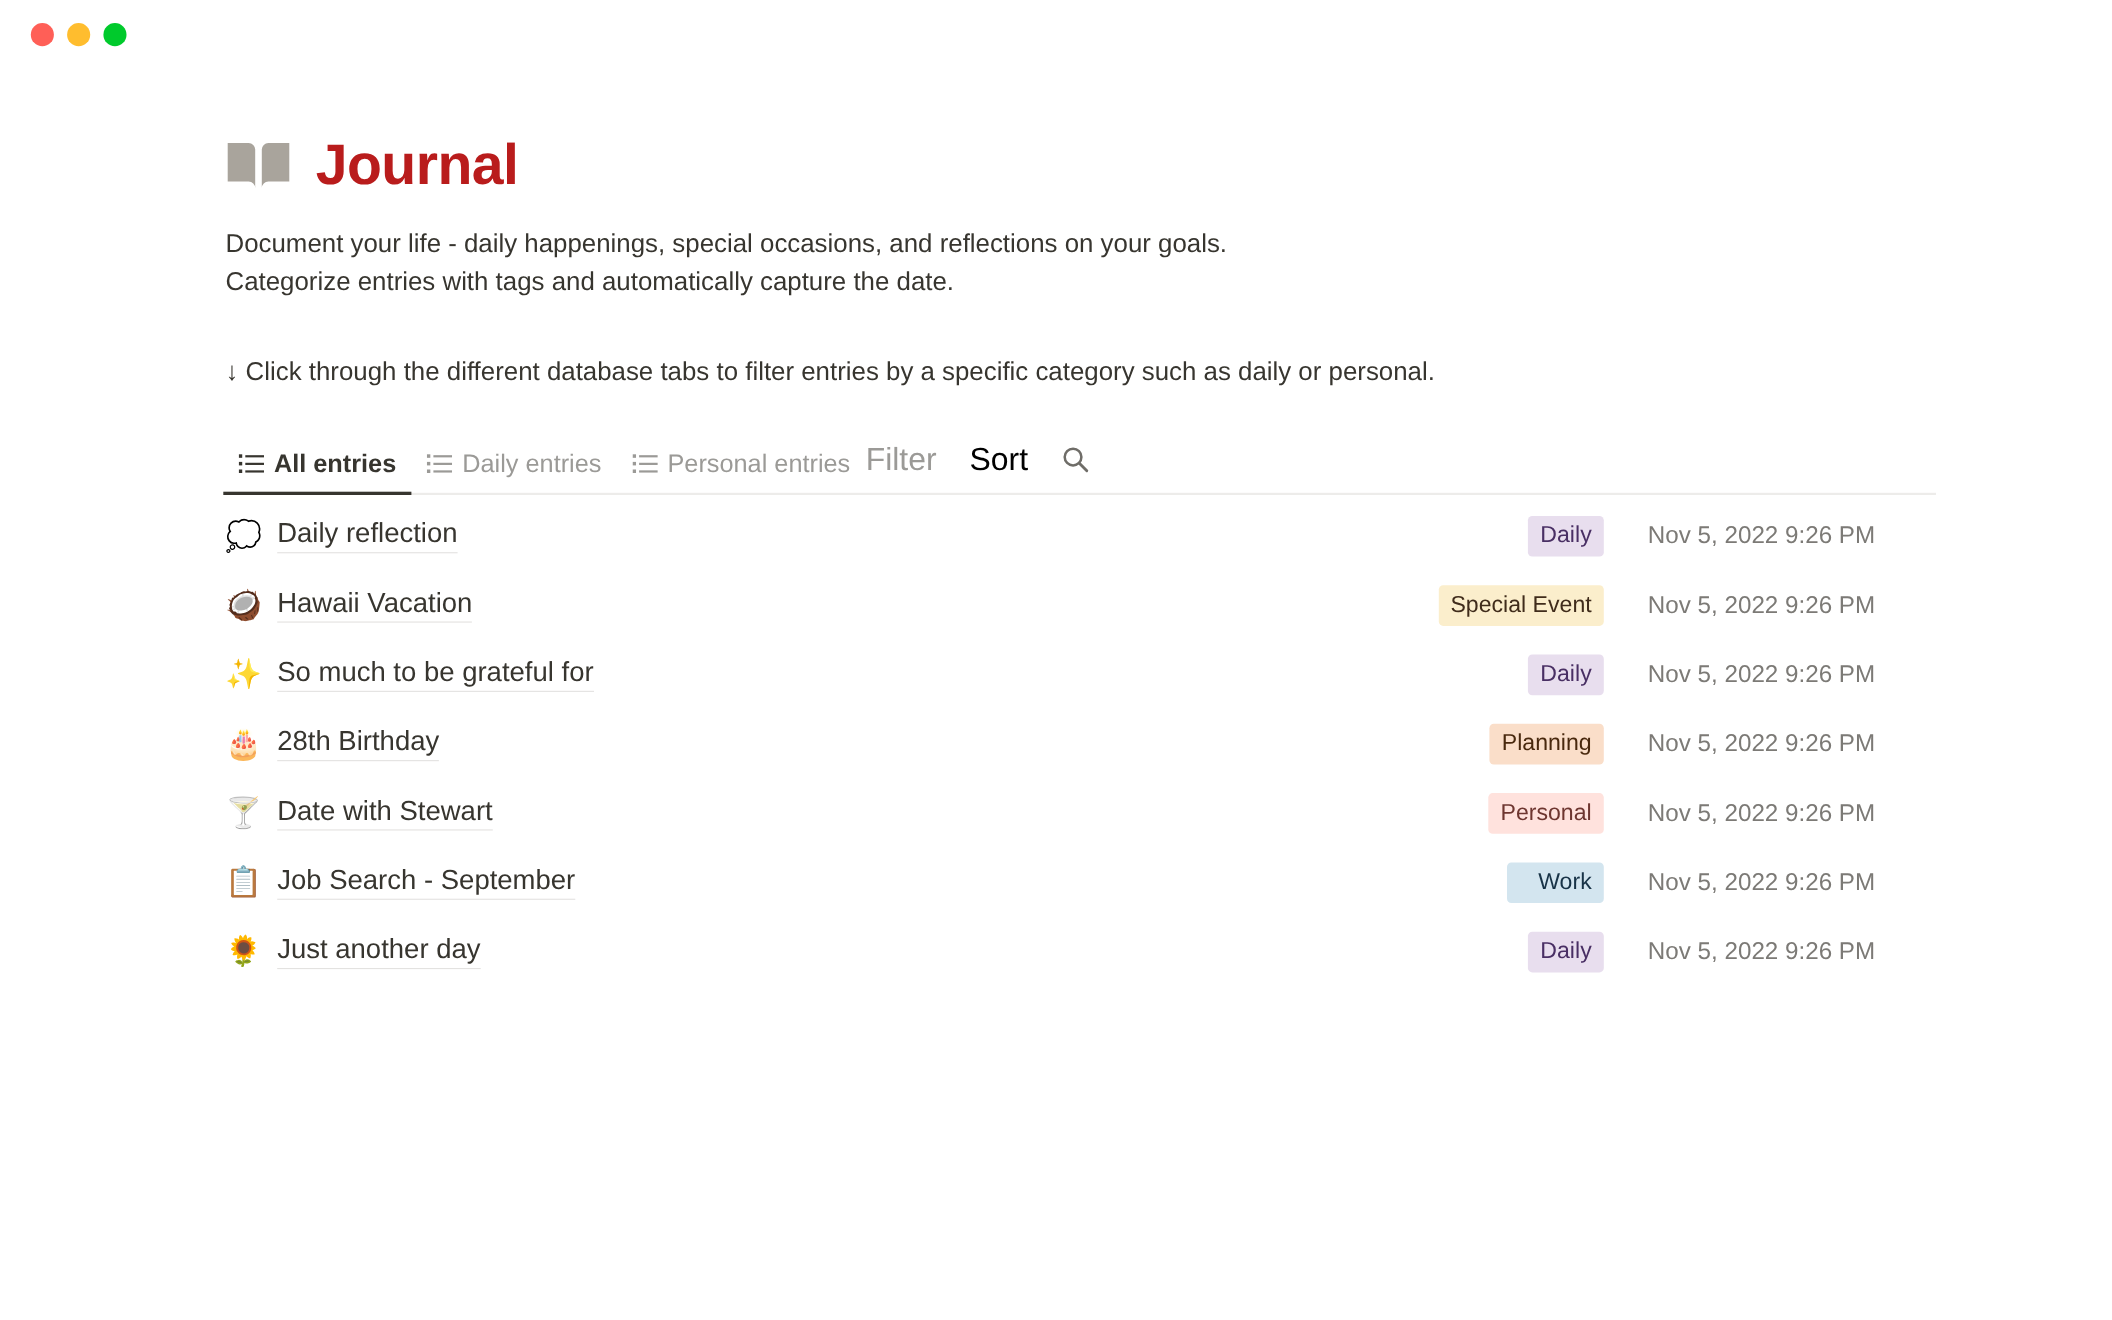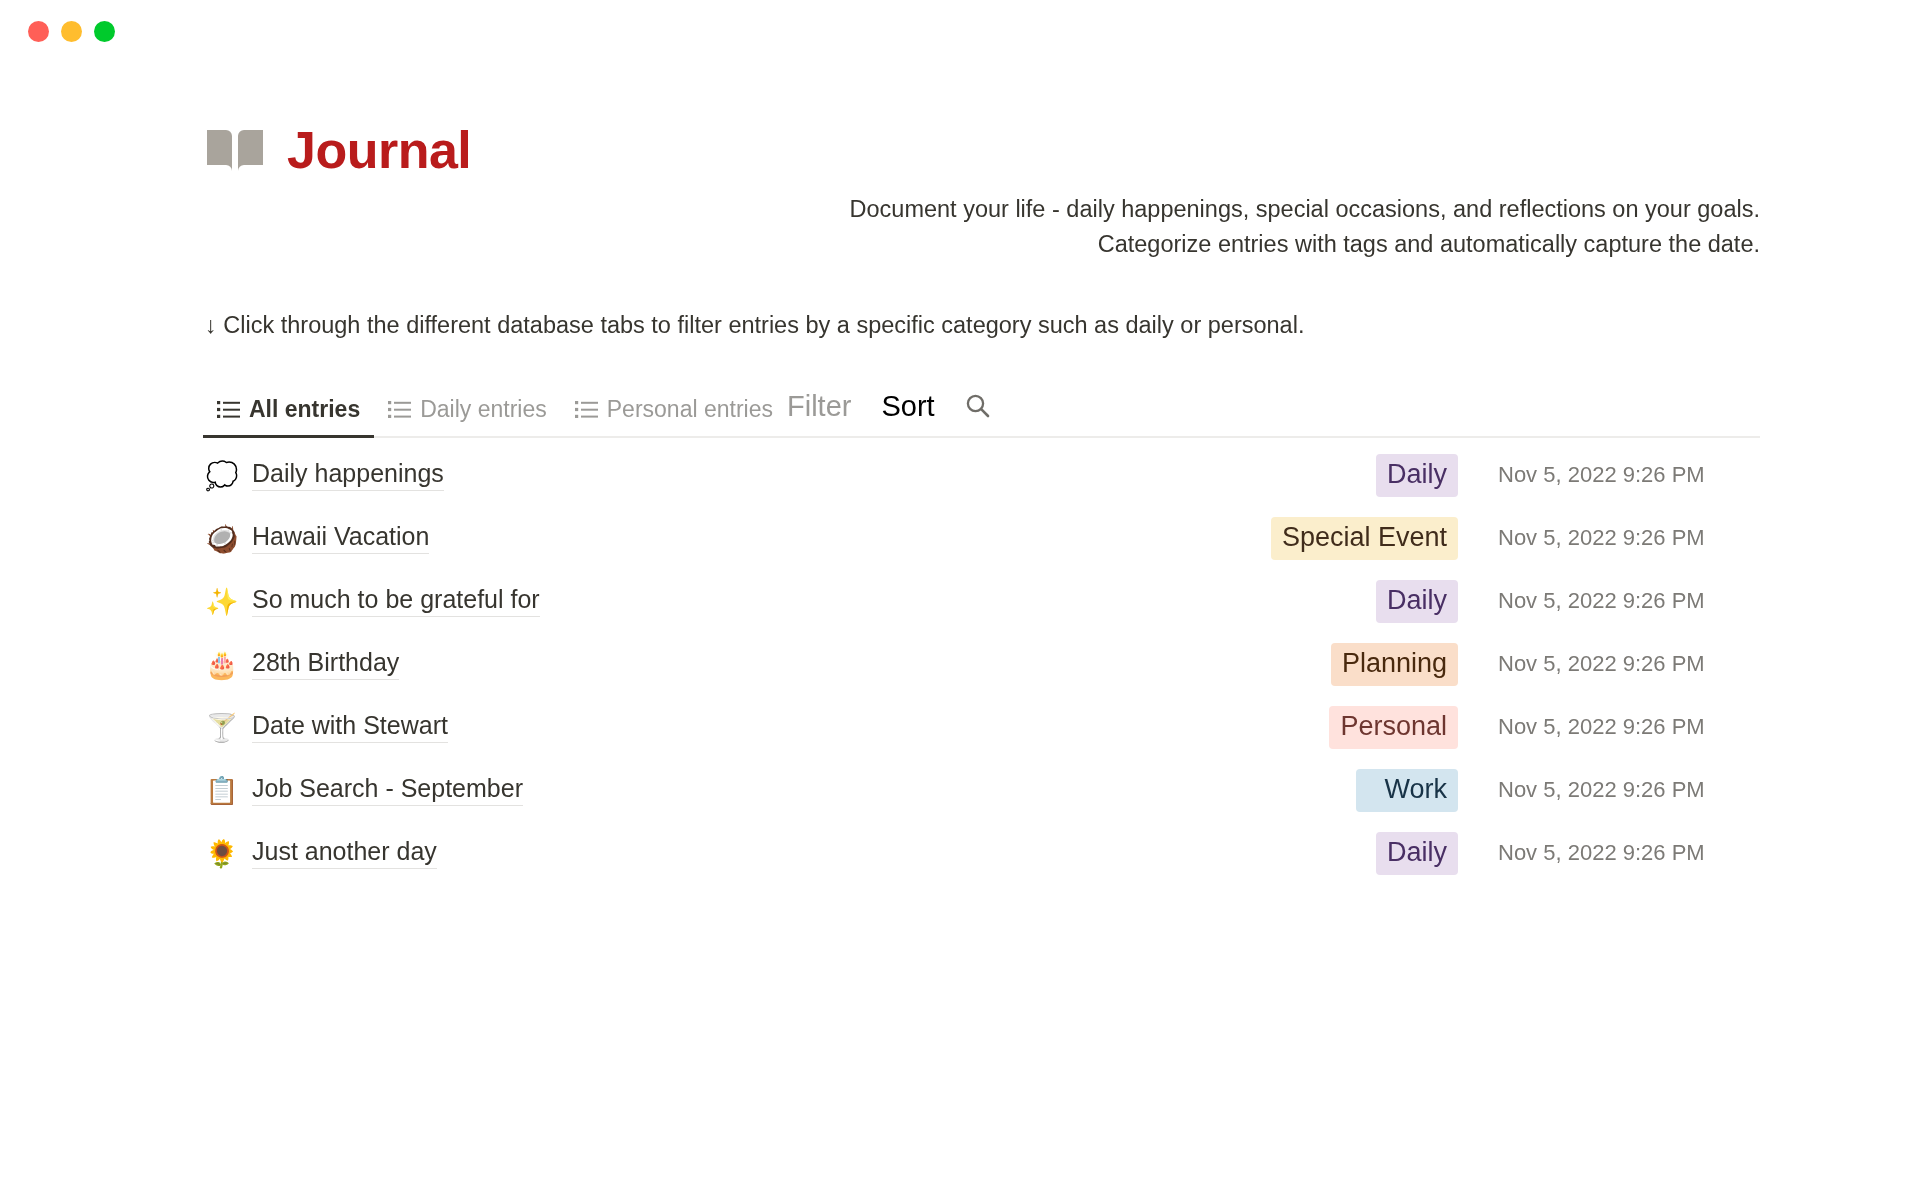--- a/index.html
+++ b/index.html
@@ -50,25 +50,24 @@
   }
   .page-title {
     font-size: 52px;
     font-weight: bold;
     color: #b91c1c;
     letter-spacing: -0.5px;
     line-height: 1;
   }
 
   .desc {
-    margin-top: 16px;
+    margin-top: 28px;
     font-size: 23.5px;
     line-height: 1.47;
     color: #37352F;
-    text-align: right;
   }
   .desc-line { display: block; }
 
   .hint {
     margin-top: 47px;
     font-size: 23.5px;
     line-height: 1.47;
     color: #37352F;
   }
 
@@ -167,21 +166,21 @@
 
   .row-tag-cell {
     flex: 0 0 auto;
     width: 300px;
     display: flex;
     justify-content: flex-end;
     padding-right: 12px;
   }
   .tag {
     display: inline-block;
-    font-size: 27px;
+    font-size: 21px;
     line-height: 1;
     padding: 7px 11px 9px 11px;
     border-radius: 4px;
     white-space: nowrap;
   }
 
   .row-date {
     flex: 0 0 auto;
     width: 290px;
     font-size: 22px;
@@ -266,21 +265,21 @@
         <line x1="16.2" y1="16.2" x2="23" y2="23" stroke="#6F6D68" stroke-width="2.6" stroke-linecap="round"></line>
       </svg>
     </div>
 
   </div>
 
   <div class="rows">
       <div class="row">
         <div class="row-main">
           <span class="row-emoji">💭</span>
-          <span class="row-title">Daily happenings</span>
+          <span class="row-title">Daily reflection</span>
         </div>
         <div class="row-tag-cell">
           <span class="tag" style="background: rgb(232, 222, 238); color: rgb(73, 47, 100);">Daily</span>
         </div>
         <div class="row-date">Nov 5, 2022 9:26 PM</div>
       </div>
       <div class="row">
         <div class="row-main">
           <span class="row-emoji">🥥</span>
           <span class="row-title">Hawaii Vacation</span>

